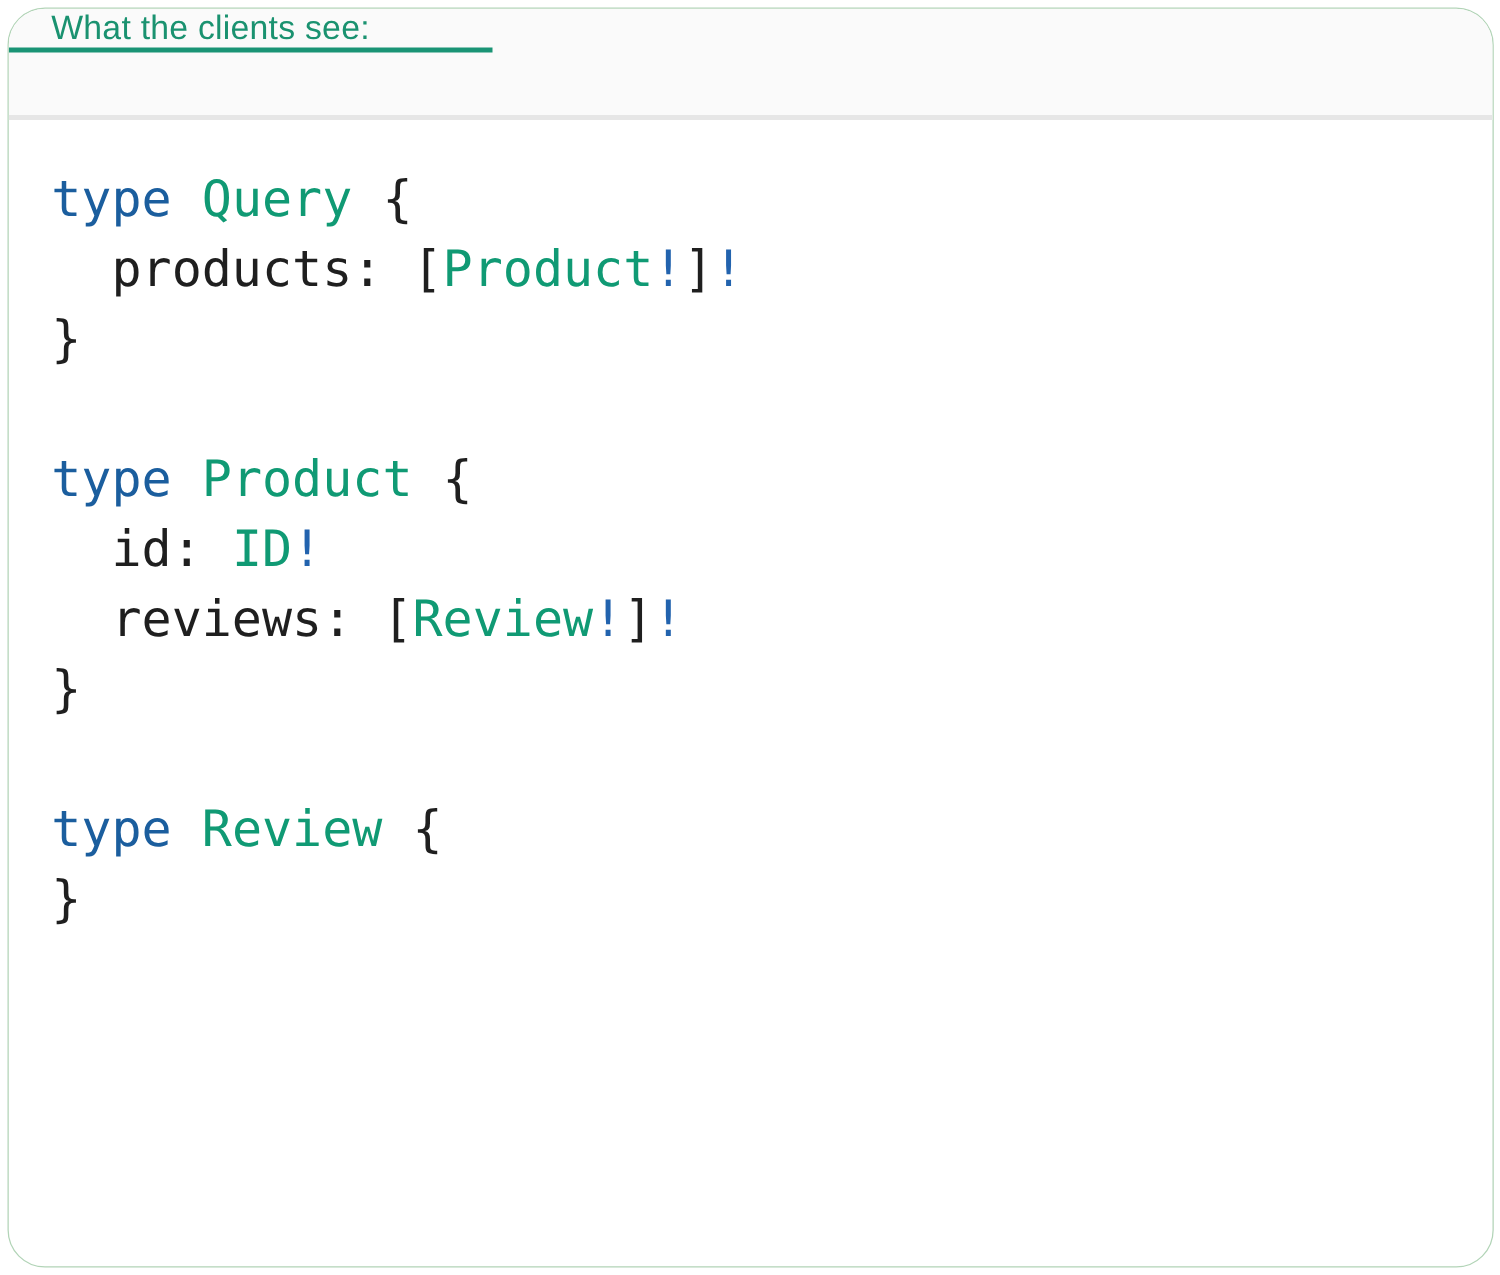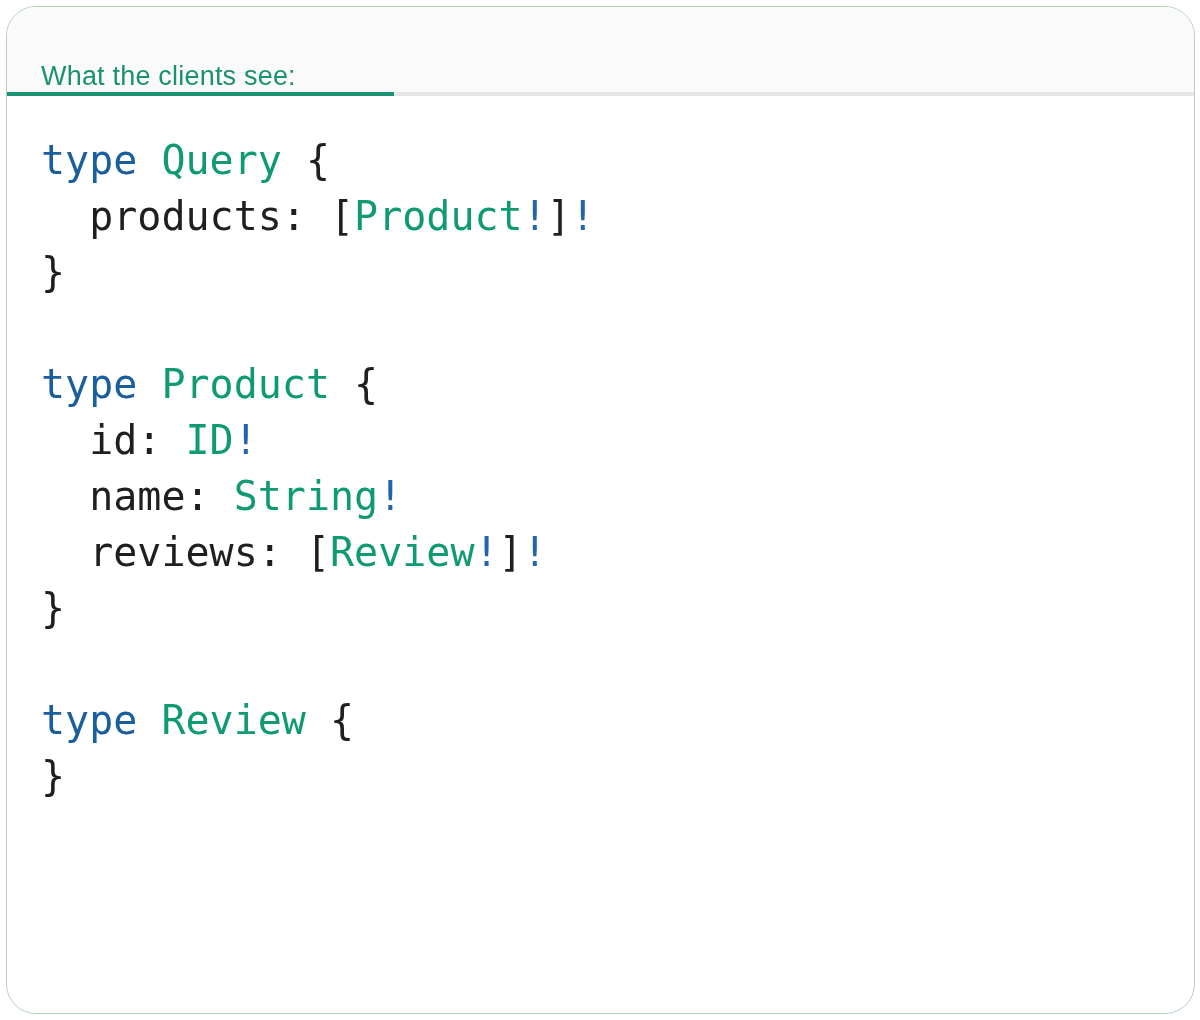--- a/index.html
+++ b/index.html
@@ -23,21 +23,21 @@
     overflow: hidden;
     box-sizing: border-box;
   }
 
   .tabs-bar {
     position: relative;
     height: 85px;
     background: var(--c-header-bg, #fafafa);
     border-bottom: 4px solid var(--c-divider, #e6e6e6);
     display: flex;
-    align-items: flex-end;
+    align-items: flex-start;
   }
 
   .tab {
     position: relative;
     width: 387px;
     box-sizing: border-box;
     padding-left: 34px;
     display: flex;
     align-items: center;
     cursor: pointer;
@@ -85,21 +85,20 @@
     </div>
   </div>
   <div class="code-block">
     <div>
         <div class="code-line"><span class="tok-kw">type</span><span class="tok-pl"> </span><span class="tok-ty">Query</span><span class="tok-pl"> {</span></div>
         <div class="code-line"><span class="tok-pl">  products: [</span><span class="tok-ty">Product</span><span class="tok-bang">!</span><span class="tok-pl">]</span><span class="tok-bang">!</span></div>
         <div class="code-line"><span class="tok-pl">}</span></div>
         <div class="code-line">&nbsp;</div>
         <div class="code-line"><span class="tok-kw">type</span><span class="tok-pl"> </span><span class="tok-ty">Product</span><span class="tok-pl"> {</span></div>
         <div class="code-line"><span class="tok-pl">  id: </span><span class="tok-ty">ID</span><span class="tok-bang">!</span></div>
-        <div class="code-line"><span class="tok-pl">  name: </span><span class="tok-ty">String</span><span class="tok-bang">!</span></div>
         <div class="code-line"><span class="tok-pl">  reviews: [</span><span class="tok-ty">Review</span><span class="tok-bang">!</span><span class="tok-pl">]</span><span class="tok-bang">!</span></div>
         <div class="code-line"><span class="tok-pl">}</span></div>
         <div class="code-line">&nbsp;</div>
         <div class="code-line"><span class="tok-kw">type</span><span class="tok-pl"> </span><span class="tok-ty">Review</span><span class="tok-pl"> {</span></div>
         <div class="code-line"><span class="tok-pl">}</span></div>
       </div>
   </div>
 </div>
 
 </body></html>

